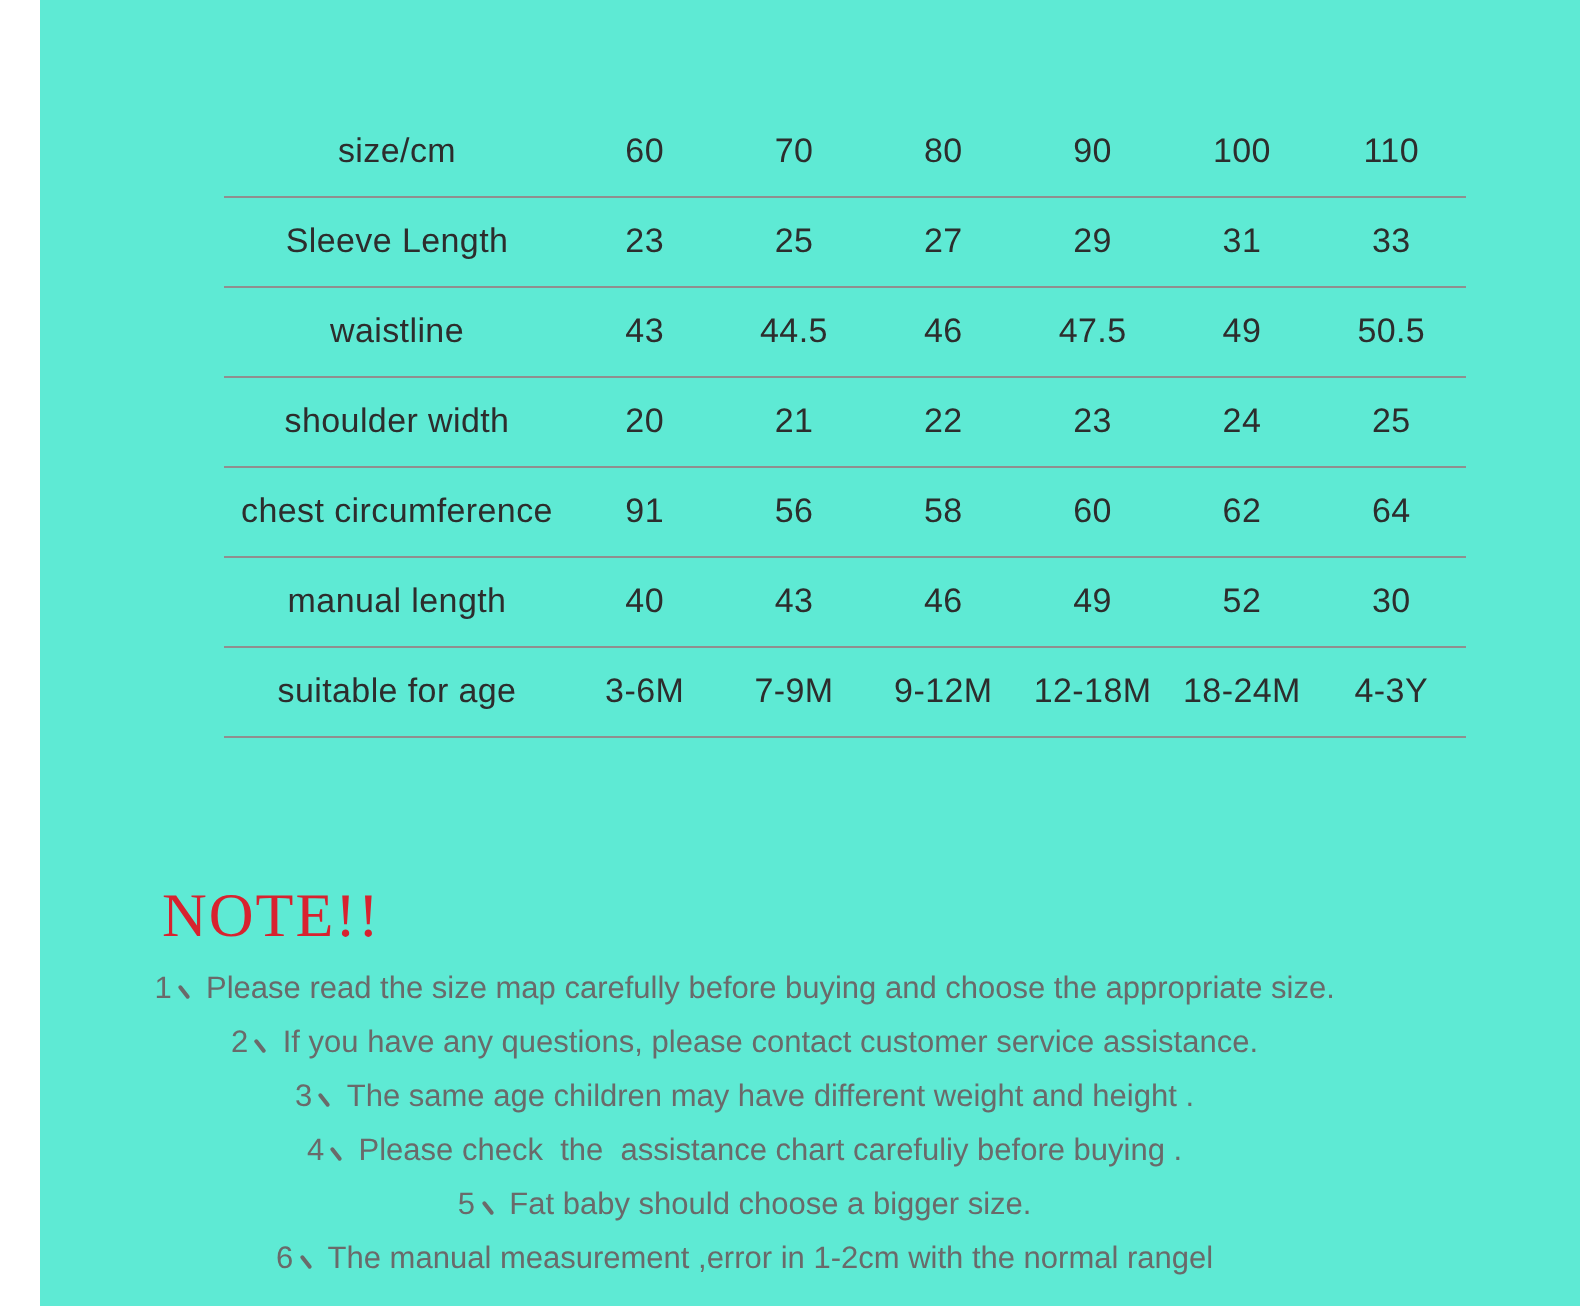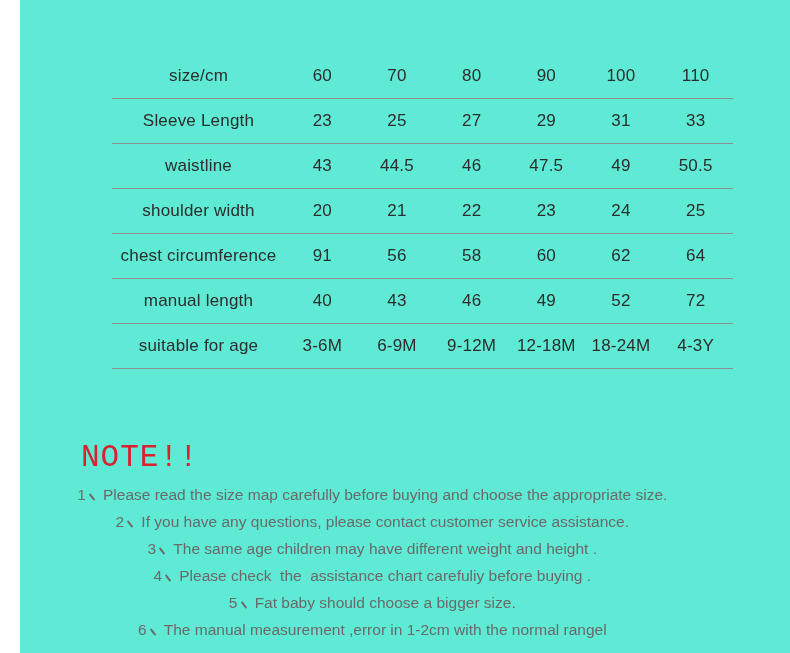--- a/index.html
+++ b/index.html
@@ -26,21 +26,21 @@
     vertical-align:middle;
     height:44px;
     padding:0;
     border-bottom:1px solid #8f8f8f;
     letter-spacing:0.2px;
   }
   
   .note-title {
     position:absolute; left:61px; top:441px;
     margin:0;
-    font-family:Liberation Mono, monospace;
+    font-family:Liberation Serif, serif;
     font-weight:normal;
     font-size:31px;
     line-height:34px;
     letter-spacing:1px;
     color:#d8222f;
     text-align:right;
   }
   .note-list {
     position:absolute; left:57px; top:481px;
     margin:0; padding:0;
@@ -128,26 +128,26 @@
         <td>62</td>
         <td>64</td>
       </tr>
       <tr>
         <td>manual length</td>
         <td>40</td>
         <td>43</td>
         <td>46</td>
         <td>49</td>
         <td>52</td>
-        <td>72</td>
+        <td>30</td>
       </tr>
       <tr>
         <td>suitable for age</td>
         <td>3-6M</td>
-        <td>6-9M</td>
+        <td>7-9M</td>
         <td>9-12M</td>
         <td>12-18M</td>
         <td>18-24M</td>
         <td>4-3Y</td>
       </tr>
     </tbody>
   </table>
 
   <h2 class="note-title">NOTE!!</h2>
 

